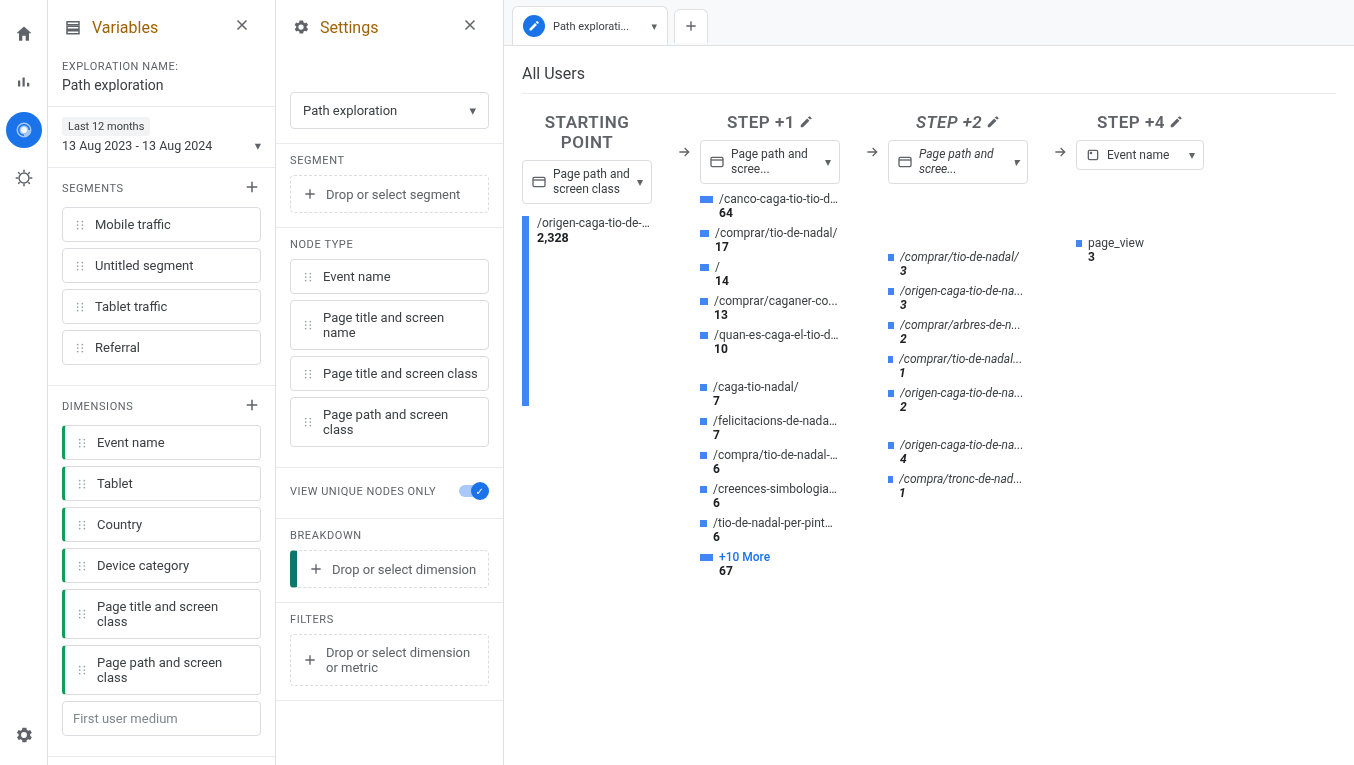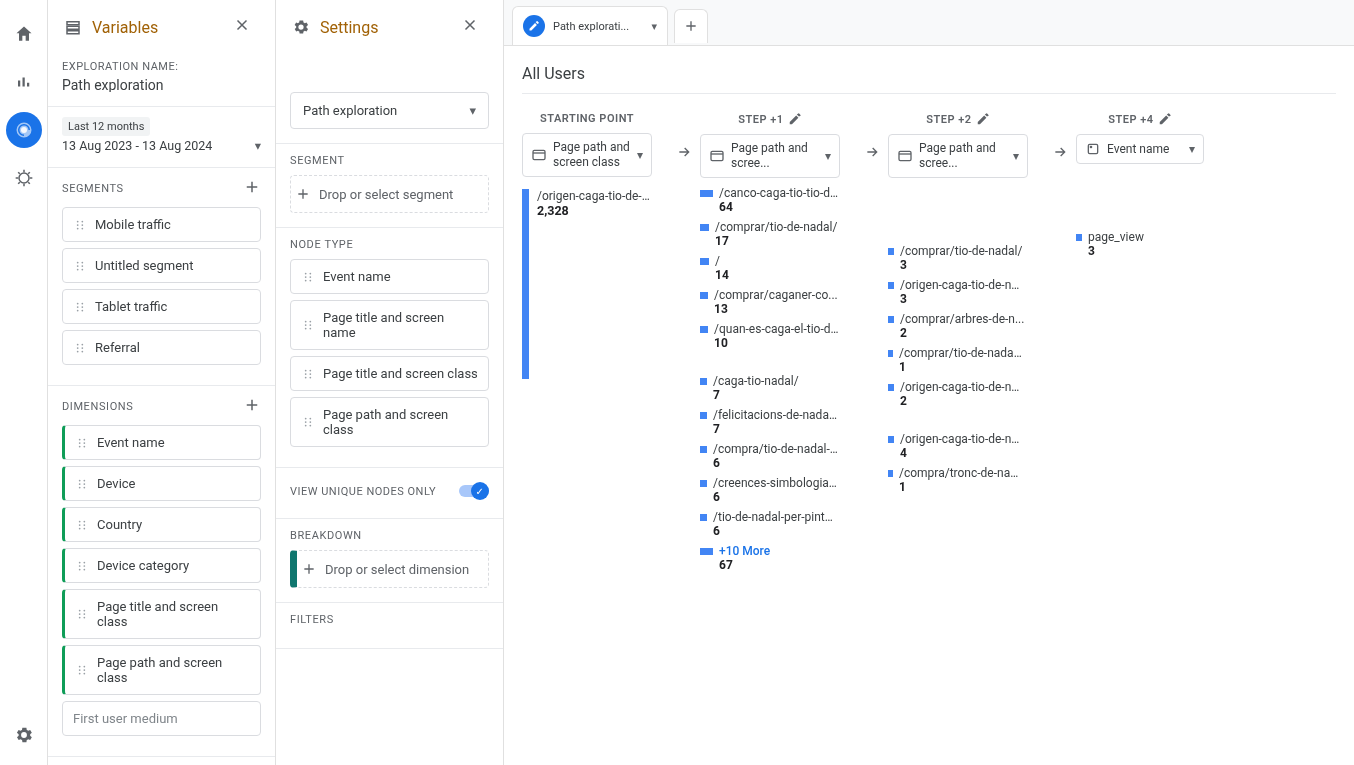--- a/index.html
+++ b/index.html
@@ -159,21 +159,21 @@
   align-items: center;
   justify-content: space-between;
   color: #3c4043;
   cursor: pointer;
 }
 .select-box .caret { color: #5f6368; }
 
 .drop-zone {
   border: 1px dashed #dadce0;
   border-radius: 4px;
-  padding: 10px 4px;
+  padding: 10px 11px;
   display: flex;
   align-items: center;
   color: #5f6368;
   font-size: 13px;
   cursor: pointer;
 }
 .drop-zone .plus { margin-right: 8px; flex-shrink: 0; }
 .drop-zone.dim-zone { border-left: 7px solid #0f766e; align-items: center; }
 
 .toggle-row {
@@ -287,25 +287,25 @@
 
 .path-columns {
   display: flex;
   align-items: flex-start;
 }
 .path-col {
   margin-right: 24px;
 }
 .col-start { width: 130px; }
 .col-1 { width: 140px; }
-.col-2 { width: 140px; }
+.col-2 { width: 140px; font-style: italic; }
 .col-3 { width: 128px; }
 
 .col-header {
-  font-size: 11px;
+  font-size: 17px;
   font-weight: 600;
   letter-spacing: 0.5px;
   color: #5f6368;
   margin-bottom: 8px;
   text-align: center;
   display: flex;
   align-items: center;
   justify-content: center;
 }
 .col-header svg { margin-left: 4px; color: #5f6368; }
@@ -542,21 +542,21 @@
             </div>
             <div class="chip dim">
               <svg class="drag-handle" width="14" height="14" viewBox="0 0 24 24" fill="currentColor">
                 <circle cx="8" cy="6" r="1.5"></circle>
                 <circle cx="8" cy="12" r="1.5"></circle>
                 <circle cx="8" cy="18" r="1.5"></circle>
                 <circle cx="16" cy="6" r="1.5"></circle>
                 <circle cx="16" cy="12" r="1.5"></circle>
                 <circle cx="16" cy="18" r="1.5"></circle>
               </svg>
-              <span class="chip-text">Device</span>
+              <span class="chip-text">Tablet</span>
             </div>
             <div class="chip dim">
               <svg class="drag-handle" width="14" height="14" viewBox="0 0 24 24" fill="currentColor">
                 <circle cx="8" cy="6" r="1.5"></circle>
                 <circle cx="8" cy="12" r="1.5"></circle>
                 <circle cx="8" cy="18" r="1.5"></circle>
                 <circle cx="16" cy="6" r="1.5"></circle>
                 <circle cx="16" cy="12" r="1.5"></circle>
                 <circle cx="16" cy="18" r="1.5"></circle>
               </svg>
@@ -704,20 +704,26 @@
           <svg class="plus" width="16" height="16" viewBox="0 0 24 24" fill="none" stroke="currentColor" stroke-width="2">
               <path d="M12 5v14M5 12h14"></path>
             </svg>
           <span>Drop or select dimension</span>
         </div>
       </div>
       <div class="section">
         <div class="section-header">
             <span class="section-label">FILTERS</span>
           </div>
+        <div class="drop-zone">
+          <svg class="plus" width="16" height="16" viewBox="0 0 24 24" fill="none" stroke="currentColor" stroke-width="2">
+              <path d="M12 5v14M5 12h14"></path>
+            </svg>
+          <span>Drop or select dimension or metric</span>
+        </div>
       </div>
       <div class="section no-border">
         
         
       </div>
     </div>
   </div>
 
   <div class="canvas">
     <div class="tabs-bar">

